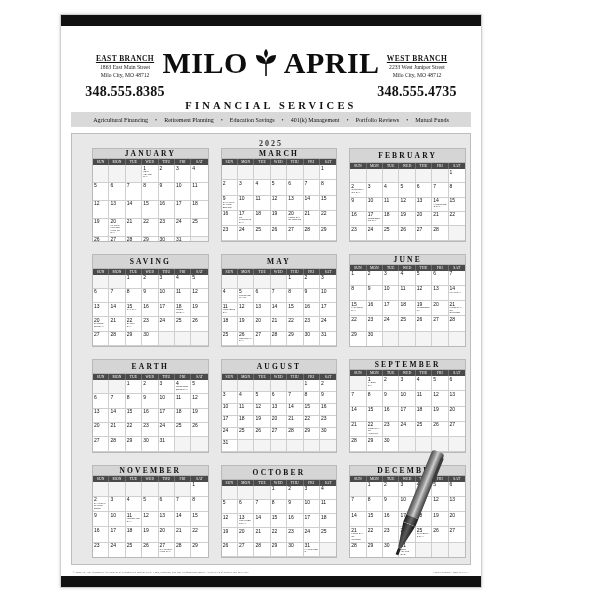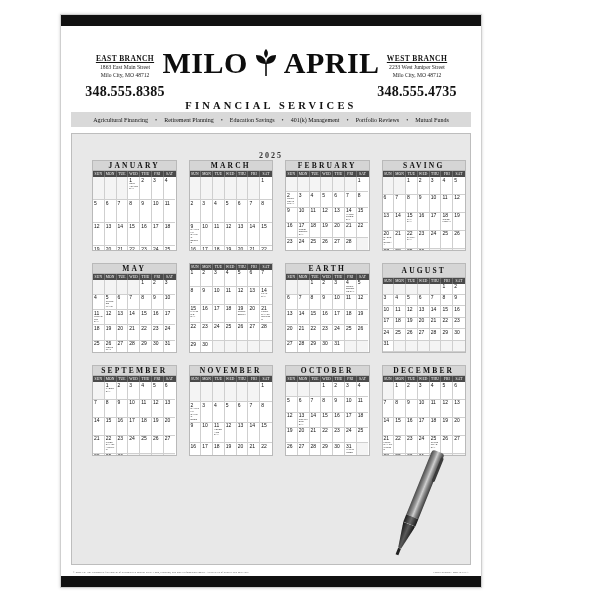--- a/index.html
+++ b/index.html
@@ -136,38 +136,38 @@
   }
   
   .cal-area {
     position: absolute;
     left: 10px;
     right: 10px;
     top: 118px;
     bottom: 22px;
     background: #e8e8e8;
     border: 1px solid #bdbdbd;
-    padding: 16px 4px 4px 4px;
+    padding: 4px 4px 4px 4px;
     box-sizing: border-box;
   }
   .year-row {
     height: 10px;
     display: flex;
     align-items: center;
     justify-content: center;
   }
   .year-row .yr {
     font-size: 8px;
     font-weight: bold;
     letter-spacing: 2px;
     color: #333;
   }
   .grid {
     display: grid;
-    grid-template-columns: repeat(4, 1fr);
+    grid-template-columns: repeat(3, 1fr);
     grid-template-rows: repeat(4, 1fr);
     gap: 12px;
     height: calc(100% - 12px);
     margin-left: 16px;
   }
   .month {
     background: #ffffff;
     border: 1px solid #b9b9b9;
     display: flex;
     flex-direction: column;
@@ -924,20 +924,21 @@
               </div>
               <div class="cell">
                 <div class="num">30</div>
               </div>
               <div class="cell">
                 <div class="num">31</div>
               </div>
             </div>
           </div>
           <div class="month">
+            <div class="month-title">JUNE</div>
             <div class="dow">
               <div>SUN</div>
               <div>MON</div>
               <div>TUE</div>
               <div>WED</div>
               <div>THU</div>
               <div>FRI</div>
               <div>SAT</div>
             </div>
             <div class="weeks">

